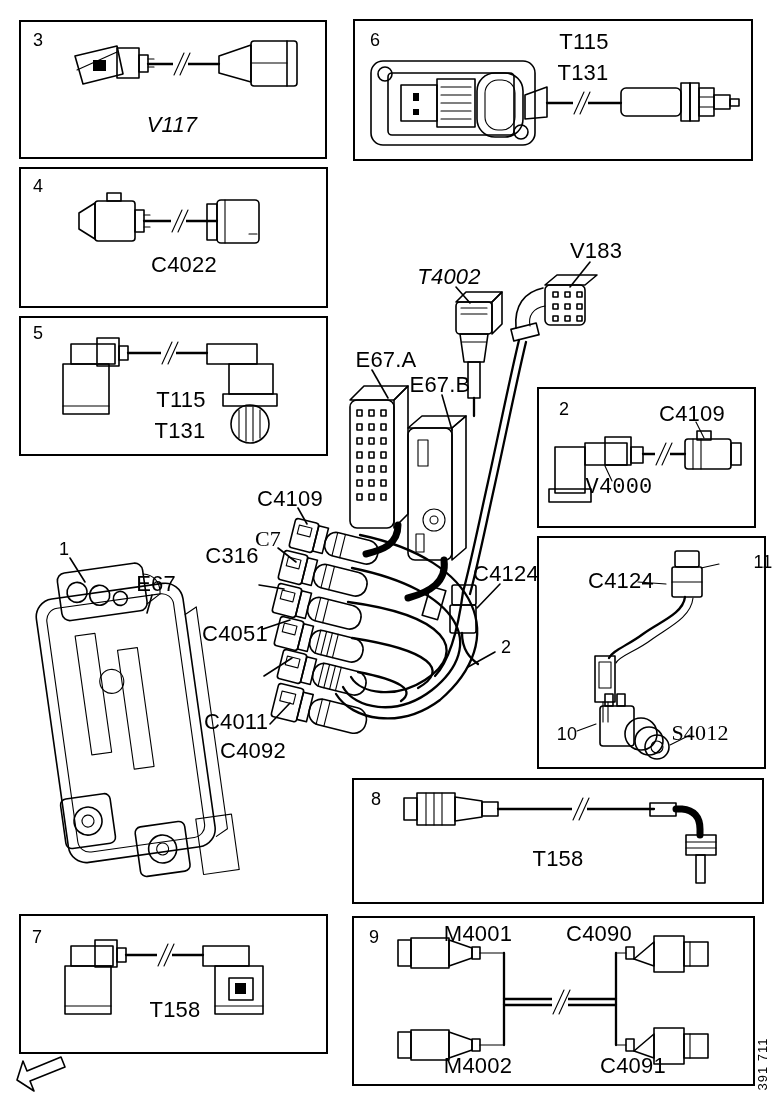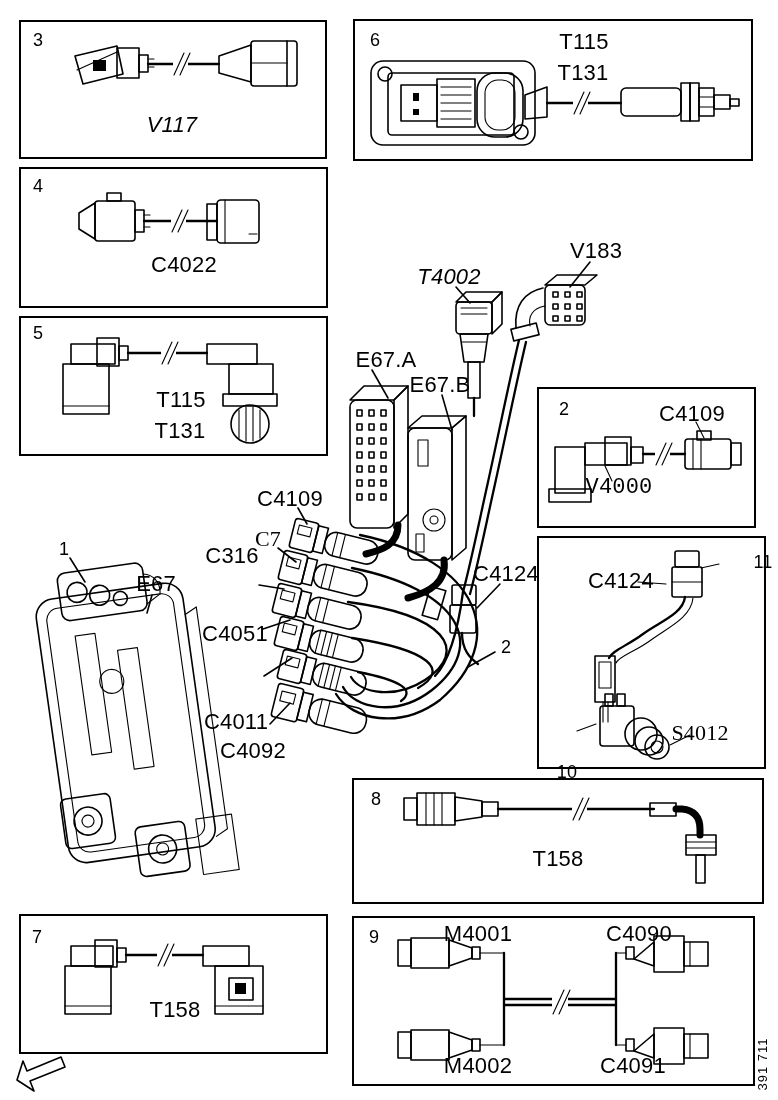--- a/index.html
+++ b/index.html
@@ -187,21 +187,21 @@
         <circle cx="118" cy="209" r="6" class="thin"></circle>
       </g>
       <line x1="180" y1="26" x2="162" y2="30" class="thin"></line>
       <line x1="99" y1="44" x2="127" y2="46" class="thin"></line>
       <line x1="38" y1="193" x2="57" y2="186" class="thin"></line>
       <line x1="151" y1="197" x2="131" y2="207" class="thin"></line>
     </svg>
   </div>
   <span class="lbl num" style="left:729px;top:562px;margin-left:34px;">11</span>
   <span class="lbl" style="left:621px;top:581px;">C4124</span>
-  <span class="lbl num" style="left:567px;top:734px;margin-top:38px;">10</span>
+  <span class="lbl num" style="left:567px;top:734px;">10</span>
   <span class="lbl" style="left:700px;top:733px;font-family:Liberation Serif, serif;">S4012</span>
 
   <div class="fbox" style="left:352px;top:778px;width:412px;height:126px;">
     <svg class="art" width="408" height="122" viewBox="0 0 408 122">
       <g>
         <rect x="50" y="18" width="13" height="22"></rect>
         <rect x="63" y="13" width="38" height="32"></rect>
         <line x1="72" y1="13" x2="72" y2="45" class="thin"></line>
         <line x1="80" y1="13" x2="80" y2="45" class="thin"></line>
         <line x1="88" y1="13" x2="88" y2="45" class="thin"></line>
@@ -276,21 +276,21 @@
         <rect x="272" y="121" width="8" height="12"></rect>
         <polygon points="280,133 300,116 300,140 280,133"></polygon>
         <rect x="300" y="110" width="30" height="36"></rect>
         <rect x="330" y="116" width="24" height="24"></rect>
         <line x1="336" y1="116" x2="336" y2="140" class="thin"></line>
       </g>
     </svg>
   </div>
   <span class="lbl num" style="left:374px;top:937px;">9</span>
   <span class="lbl" style="left:478px;top:934px;">M4001</span>
-  <span class="lbl" style="left:639px;top:934px;text-align:center;">C4090</span>
+  <span class="lbl" style="left:599px;top:934px;text-align:center;">C4090</span>
   <span class="lbl" style="left:478px;top:1066px;">M4002</span>
   <span class="lbl" style="left:633px;top:1066px;">C4091</span>
 
   <svg class="art" style="left:30px;top:230px;" width="575" height="690" viewBox="0 0 575 690">
 
     <g transform="rotate(-8 95 495)">
       <rect x="22" y="360" width="148" height="266" rx="18"></rect>
       <rect x="32" y="370" width="128" height="246" rx="12" class="thin"></rect>
       <path d="M170,394 l12,-6 v224 l-12,6" class="thin"></path>
       <rect x="58" y="400" width="20" height="120" class="thin"></rect>

